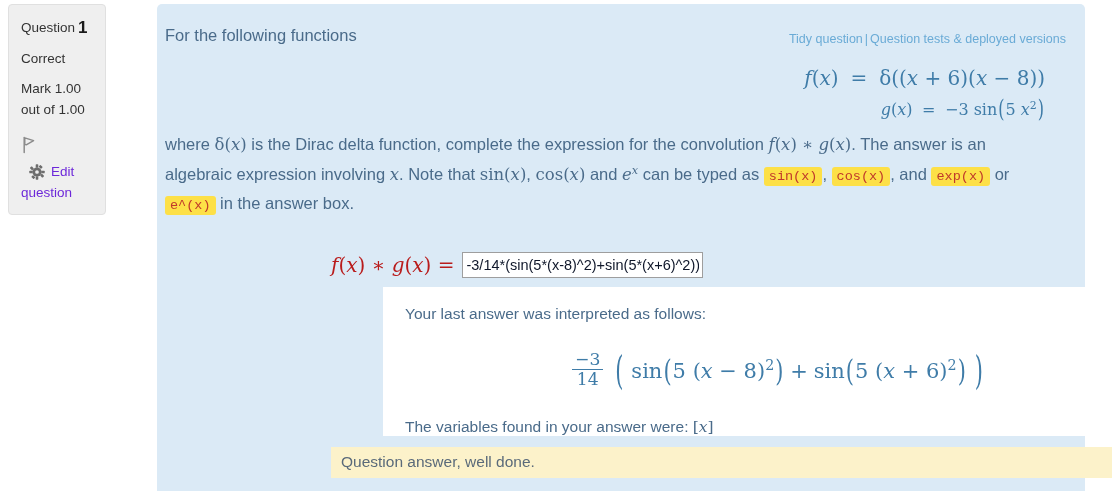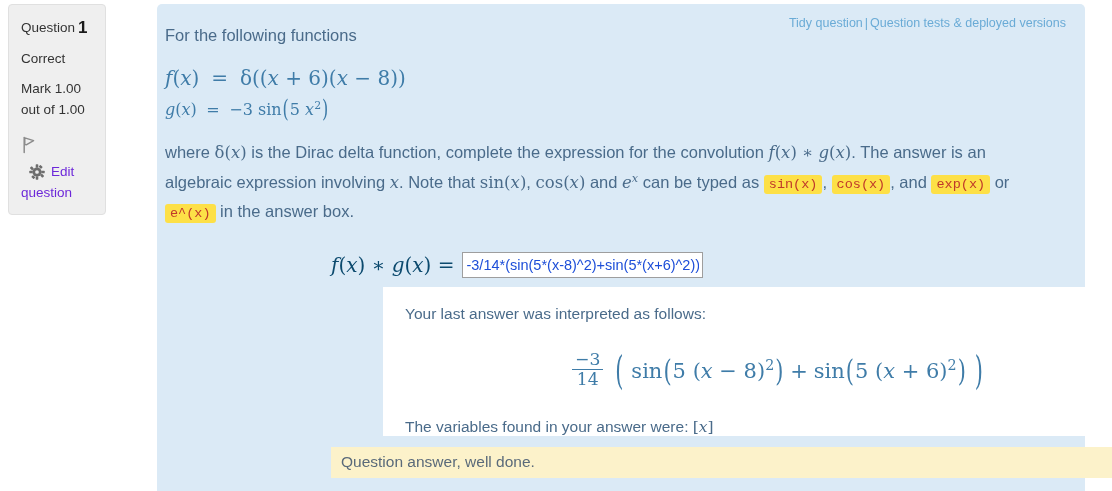--- a/index.html
+++ b/index.html
@@ -60,42 +60,42 @@
     left: 157px; top: 4px;
     width: 928px;
     height: 495px;
     background: #dbeaf6;
     border-radius: 5px;
     box-sizing: border-box;
   }
 
   .toplinks {
     position: absolute;
-    right: 19px; top: 12px;
+    right: 19px; top: 28px;
     font-size: 12.5px;
     color: #6aabd6;
     white-space: nowrap;
   }
   .toplinks a { color: #6aabd6; text-decoration: none; cursor: pointer; }
   .toplinks .sep { color: #6aabd6; margin: 0 2px; }
 
   .qtext {
     position: absolute;
     left: 8px; top: 19px;
     width: 880px;
     color: #4a6b8a;
     font-size: 16.5px;
     line-height: 1.55;
   }
   .qtext .lead { margin: 0 0 6px 0; }
 
   
   .eqblock {
-    text-align: left;
-    margin: 14px 0 16px 0;
+    text-align: right;
+    margin: 14px 0 8px 0;
     color: #3f7ca8;
   }
   .eqline { margin: 3px 0; white-space: nowrap; }
 
   
   .m { font-family: "DejaVu Serif", serif; font-style: italic; }
   .mr { font-family: "DejaVu Serif", serif; font-style: normal; }
   .mop { font-family: "DejaVu Serif", serif; font-style: normal; }
   .sup { font-size: 0.68em; vertical-align: 0.55em; }
 
@@ -116,32 +116,32 @@
   }
 
   
   .answerrow {
     position: absolute;
     left: 174px; top: 248px;
     display: flex;
     align-items: center;
   }
   .answerlabel {
-    color: #0c4a6e;
+    color: #b91c1c;
     font-size: 20px;
     white-space: nowrap;
     margin-right: 8px;
   }
   .answerinput {
     width: 241px;
     height: 26px;
     box-sizing: border-box;
     border: 1px solid #9e9e9e;
     background: #ffffff;
-    color: #1d4ed8;
+    color: #0f172a;
     font-family: "Liberation Sans", sans-serif;
     font-size: 14.5px;
     padding: 2px 3px;
     outline: none;
     border-radius: 0;
   }
 
   
   .interp {
     position: absolute;

